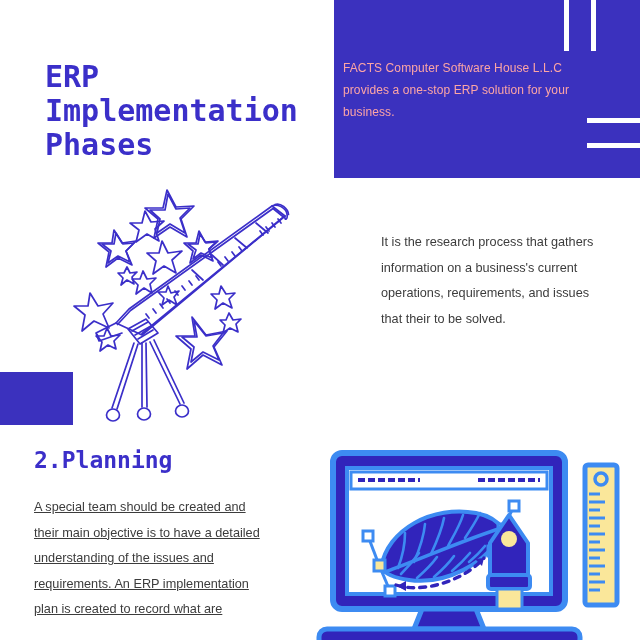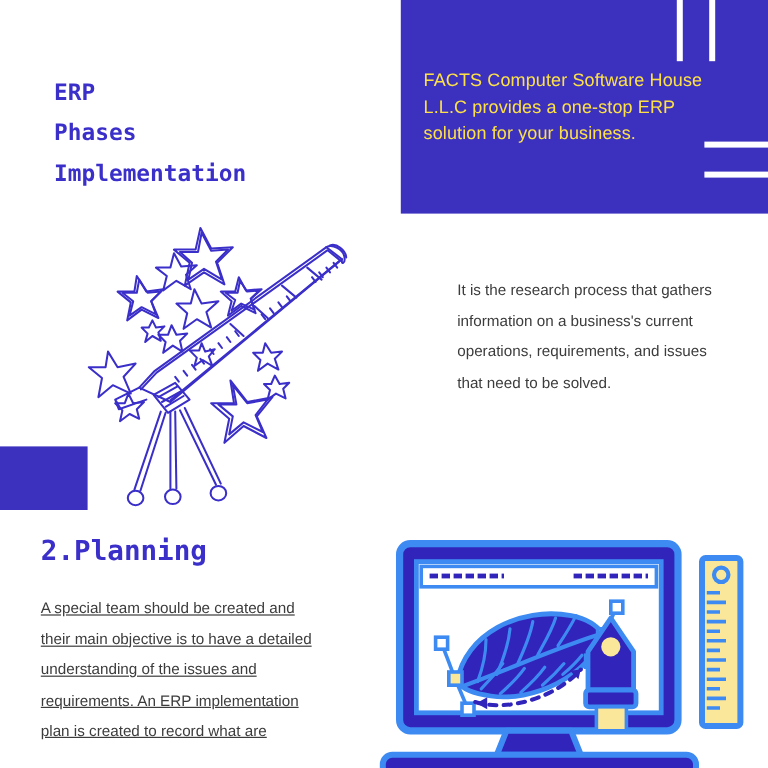--- a/index.html
+++ b/index.html
@@ -28,25 +28,25 @@
     position: absolute;
     left: 334px;
     top: 0;
     width: 306px;
     height: 178px;
     background: #3b31be;
     overflow: hidden;
   }
   .header-text {
     position: absolute;
-    left: 19px;
+    left: 9px;
     top: 57px;
     width: 265px;
-    color: #fde047;
-    font-size: 15px;
+    color: #fca5a5;
+    font-size: 12px;
     line-height: 22px;
     font-family: "Liberation Sans", sans-serif;
     letter-spacing: 0.1px;
   }
   .deco-vbar {
     position: absolute;
     background: #ffffff;
     width: 5px;
     top: -6px;
     height: 57px;
@@ -65,21 +65,21 @@
 
   
   .main-title {
     position: absolute;
     left: 45px;
     top: 60px;
     width: 275px;
     color: #3b2fc9;
     font-family: "DejaVu Sans Mono", monospace;
     font-weight: bold;
-    font-size: 19px;
+    font-size: 30px;
     line-height: 34px;
     letter-spacing: 0px;
   }
   .main-title .tline { display: block; white-space: nowrap; }
 
   
   .accent-square {
     position: absolute;
     left: 0;
     top: 372px;
@@ -151,22 +151,22 @@
   <div class="header-panel">
     <div class="deco-vbar v1"></div>
     <div class="deco-vbar v2"></div>
     <div class="deco-hbar h1"></div>
     <div class="deco-hbar h2"></div>
     <div class="header-text">FACTS Computer Software House L.L.C provides a one-stop ERP solution for your business.</div>
   </div>
 
   <div class="main-title">
     <span class="tline">ERP</span>
+    <span class="tline">Implementation</span>
     <span class="tline">Phases</span>
-    <span class="tline">Implementation</span>
   </div>
 
   <div class="accent-square"></div>
 
   <div class="illus illus-telescope">
     <svg width="232" height="245" viewBox="0 0 232 245" xmlns="http://www.w3.org/2000/svg">
       <g fill="none" stroke="#3b2fc9" stroke-width="1.7" stroke-linecap="round" stroke-linejoin="round">
 
         <path d="M44 140 L57 126 L200 23 L213 33 L70 152 Z"></path>
         <path d="M45.5 141.5 L58.5 127.5 L201 25.5 L211.5 34 L70 150.5"></path>
@@ -216,21 +216,21 @@
         <path d="M122 138 L134 153 L151 150 L141 163 L147 177 L131 169 L119 179 L122 164 L110 154 L125 154 Z"></path>
         <path d="M71 88 L75 96 L84 95 L78 101 L80 110 L72 105 L64 111 L66 102 L60 96 L68 96 Z"></path>
         <path d="M55 84 L58 90 L65 89 L60 94 L62 101 L55 97 L49 102 L51 95 L46 90 L52 90 Z"></path>
         <path d="M96 103 L99 110 L107 108 L102 114 L105 122 L97 117 L90 122 L92 115 L86 109 L94 109 Z"></path>
         <path d="M35 145 L39 153 L48 152 L42 158 L44 166 L36 162 L28 168 L30 159 L24 153 L32 153 Z"></path>
       </g>
     </svg>
   </div>
 
   <div class="sec-discovery">
-    <div class="section-body">It is the research process that gathers information on a business's current operations, requirements, and issues that need to be solved.</div>
+    <div class="section-body">It is the research process that gathers information on a business's current operations, requirements, and issues that their to be solved.</div>
   </div>
 
   <div class="sec-planning">
     <div class="section-heading">2.Planning</div>
     <div class="section-body"> A special team should be created and their main objective is to have a detailed understanding of the issues and requirements. An ERP implementation plan is created to record what are</div>
   </div>
 
   <div class="illus illus-monitor">
     <svg width="327" height="193" viewBox="0 0 327 193" xmlns="http://www.w3.org/2000/svg">
 

